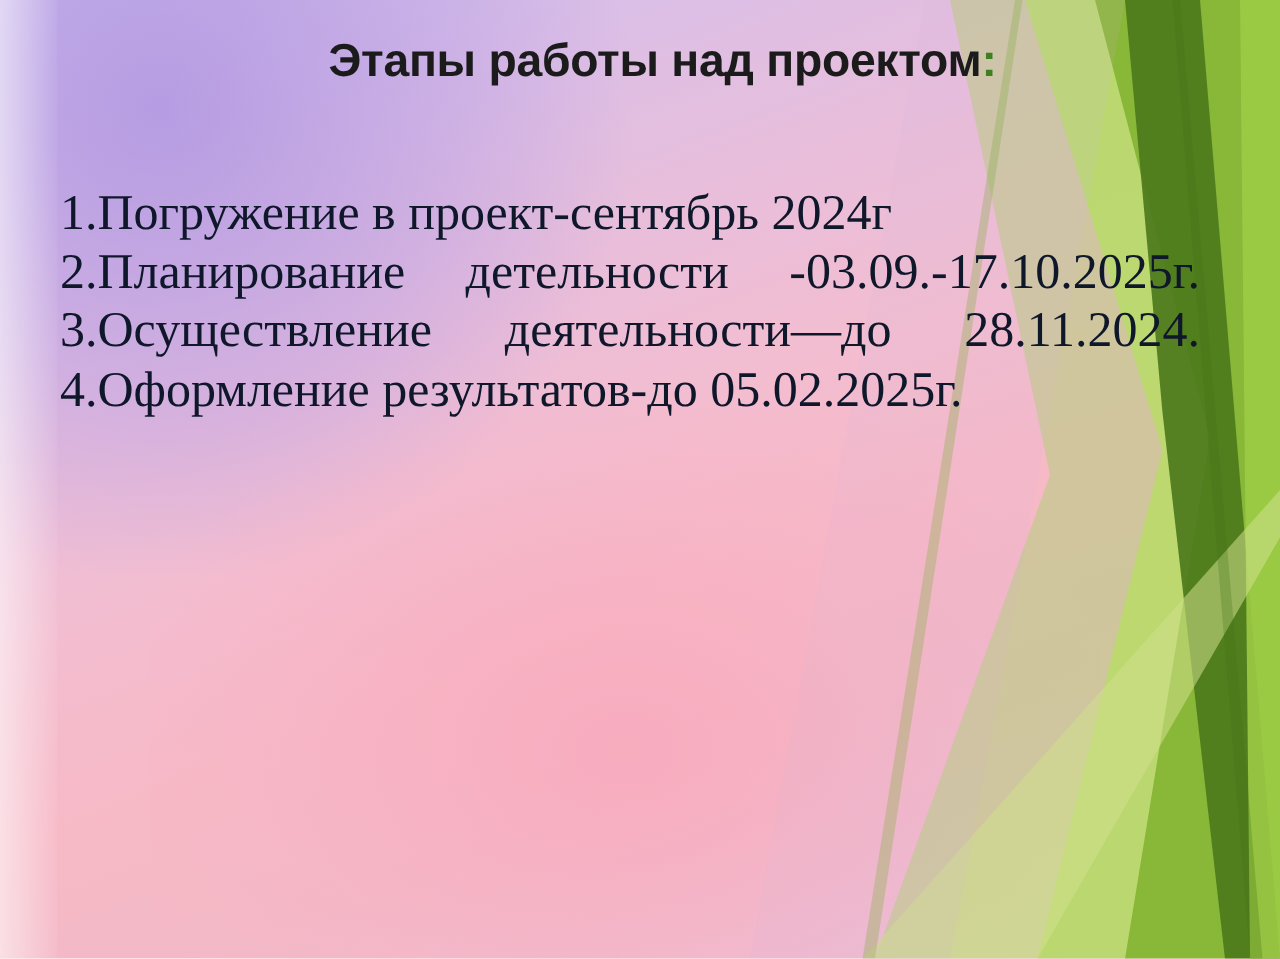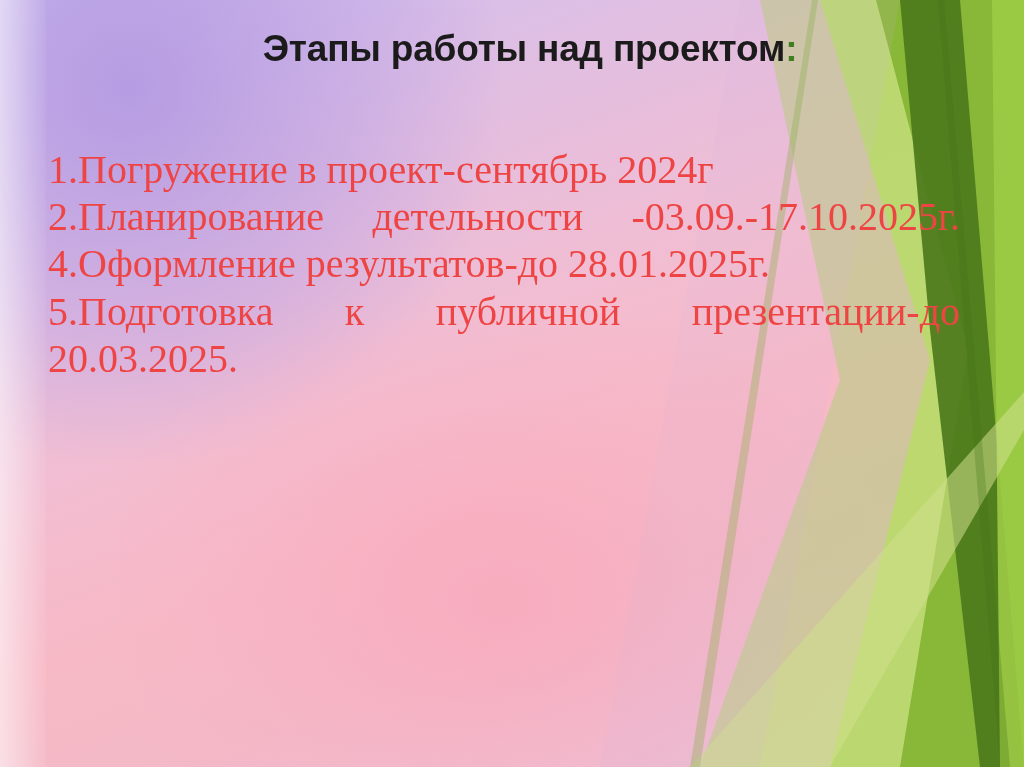--- a/index.html
+++ b/index.html
@@ -94,21 +94,21 @@
   .title .colon { color: #3f7f1f; }
 
   .body-block {
     position: absolute;
     left: 48px;
     top: 146px;
     width: 912px;
     font-family: "Liberation Serif", serif;
     font-size: 40px;
     line-height: 1.18;
-    color: #ef4444;
+    color: #0f172a;
     text-align: justify;
     text-justify: inter-word;
   }
   .body-line {
     margin: 0;
     padding: 0;
     text-align: justify;
     text-align-last: left;
   }
   .body-line.justify-full {
@@ -147,17 +147,17 @@
     </svg>
   </div>
 
   <div class="title">
     <span>Этапы работы над проектом</span><span class="colon">:</span>
   </div>
 
   <div class="body-block">
     <p class="body-line">1.Погружение в проект-сентябрь 2024г</p>
     <p class="body-line justify-full">2.Планирование детельности -03.09.-17.10.2025г.</p>
-    <p class="body-line">4.Оформление результатов-до 28.01.2025г.</p>
-    <p class="body-line justify-full">5.Подготовка к публичной презентации-до 20.03.2025.</p>
+    <p class="body-line justify-full">3.Осуществление деятельности—до 28.11.2024.</p>
+    <p class="body-line">4.Оформление результатов-до 05.02.2025г.</p>
   </div>
 
 </div>
 
 </body></html>

